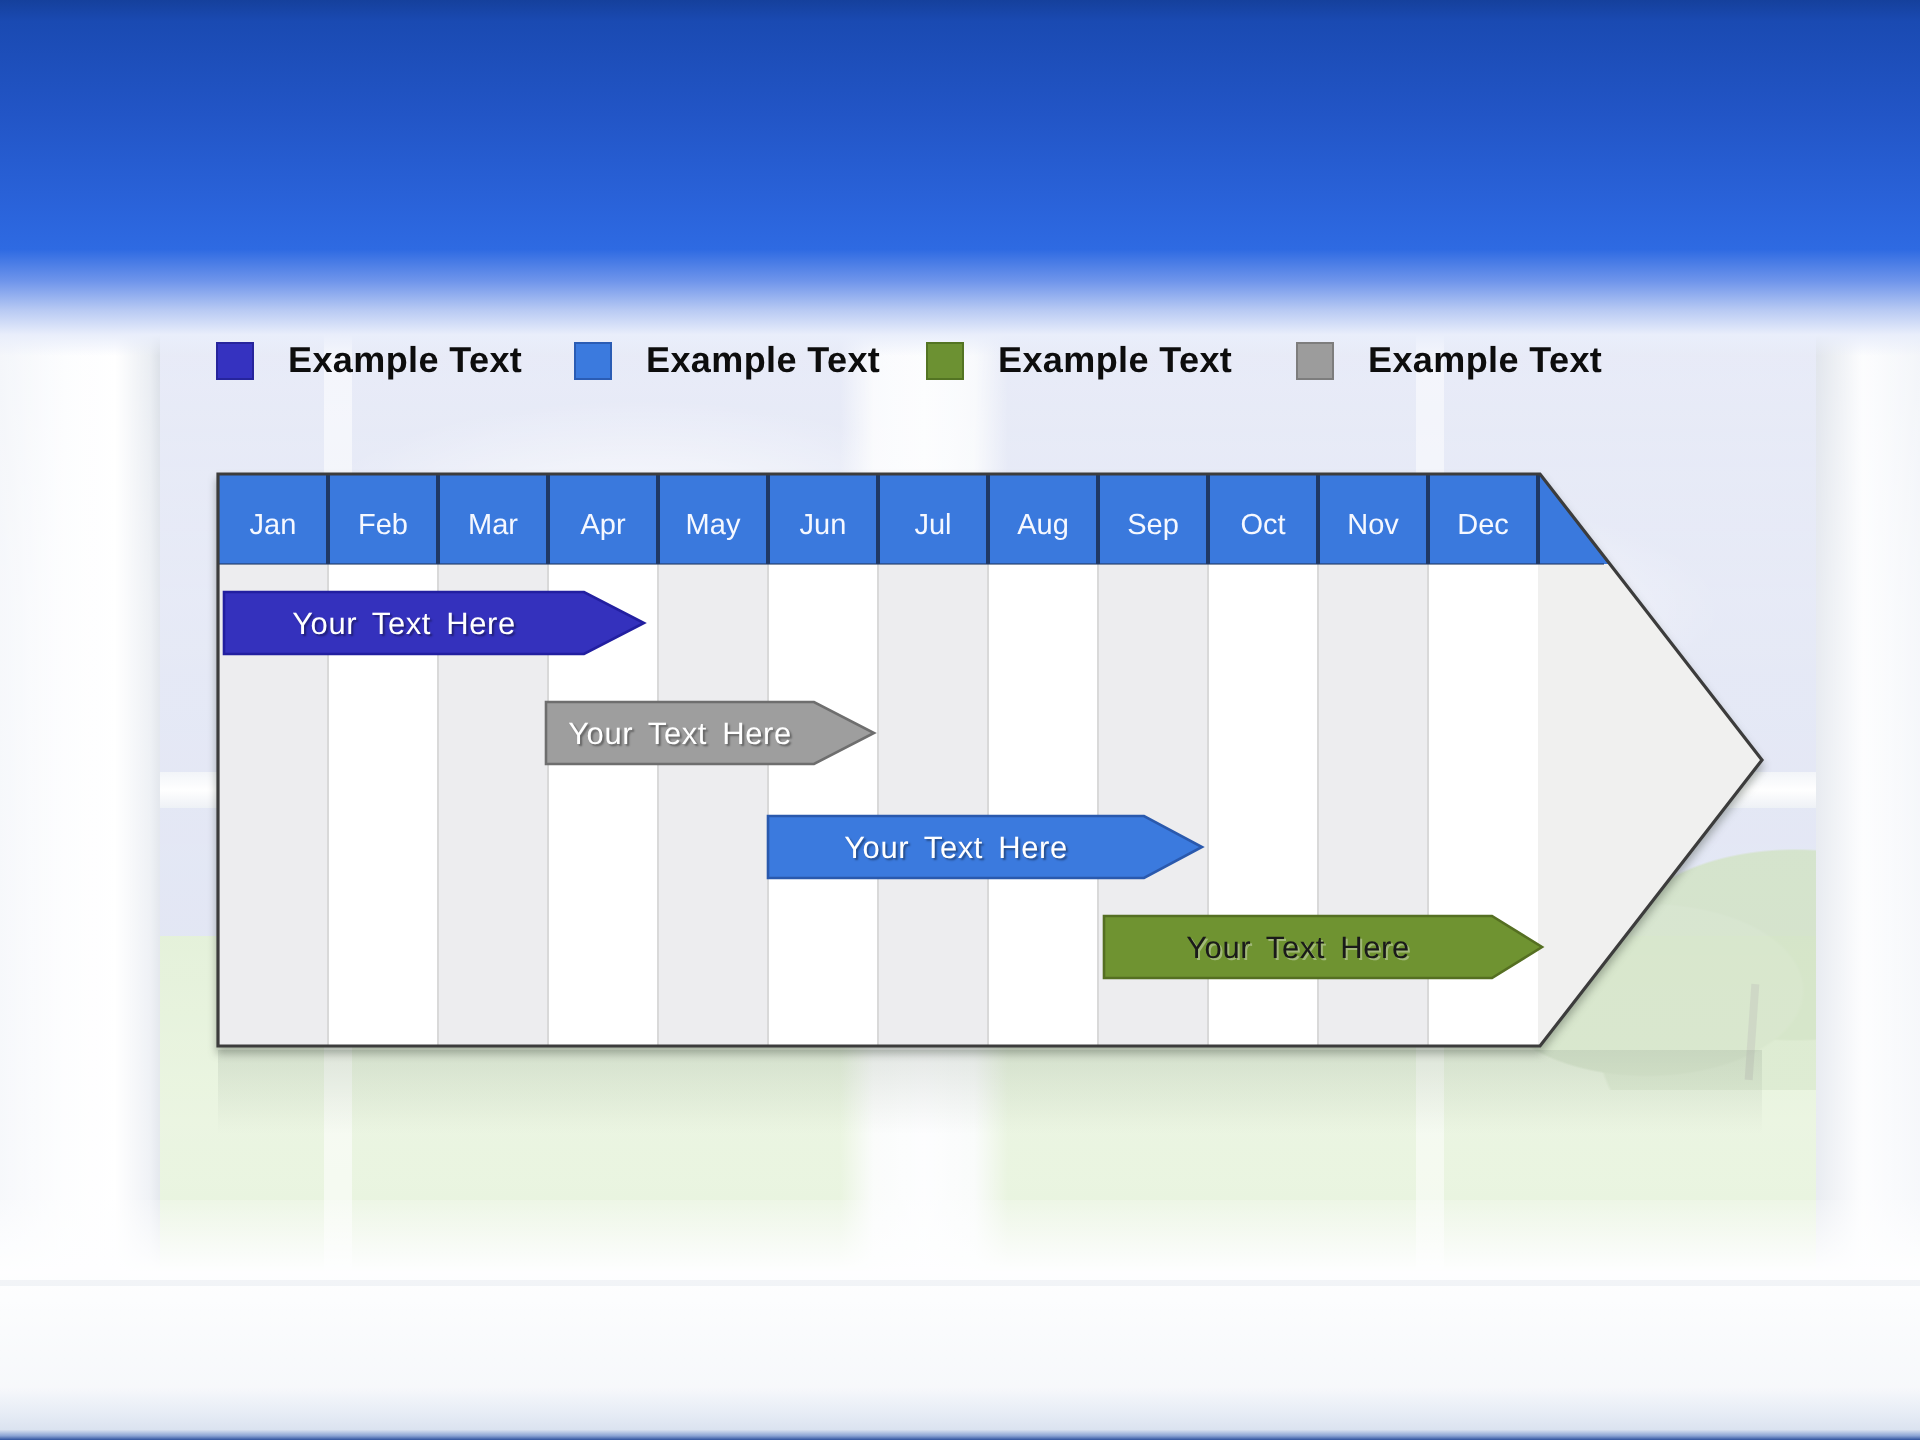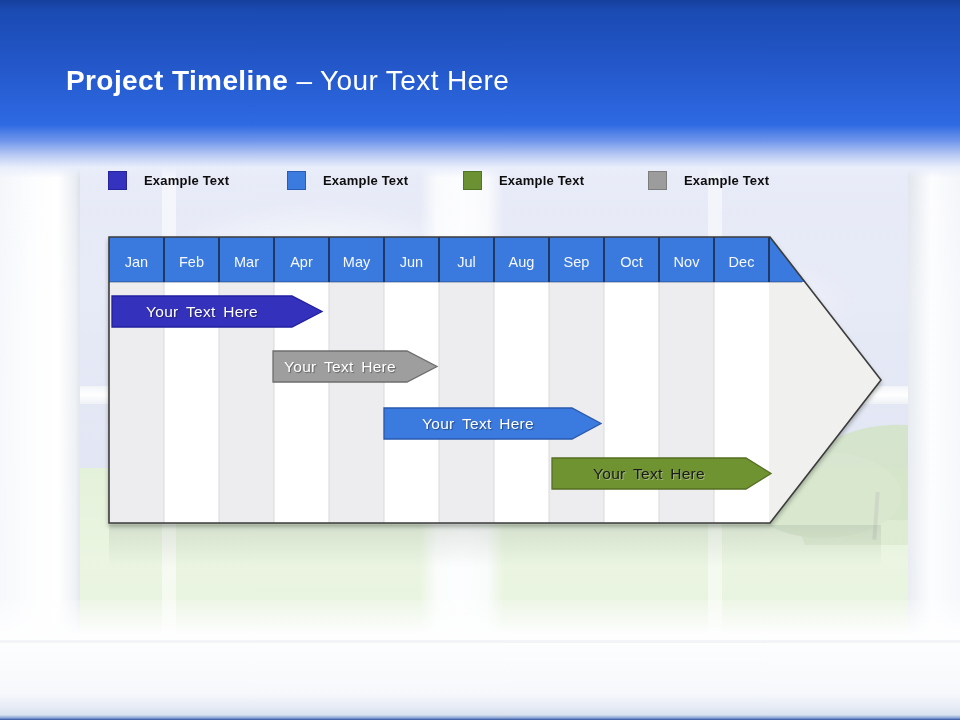--- a/index.html
+++ b/index.html
@@ -51,21 +51,21 @@
   
   .title{position:absolute;left:66px;top:62px;z-index:4;color:#ffffff;
        font-size:28px;line-height:38px;letter-spacing:.4px;white-space:nowrap;}
   .title .b{font-weight:bold;}
   .title .r{font-weight:normal;}
 
   
   .legend-item{position:absolute;top:170px;height:21px;z-index:4;display:flex;align-items:center;}
   .li1{left:108px;} .li2{left:287px;} .li3{left:463px;} .li4{left:648px;}
   .swatch{width:19px;height:19px;border:1px solid #666;box-sizing:border-box;flex:0 0 auto;}
-  .legend-label{margin-left:17px;font-size:13px;font-weight:bold;color:#0d0d0d;
+  .legend-label{margin-left:17px;font-size:18px;font-weight:bold;color:#0d0d0d;
        letter-spacing:.2px;white-space:nowrap;}
 
   
   svg.timeline{position:absolute;left:0;top:0;z-index:3;
        filter:drop-shadow(0 3px 2px rgba(55,65,55,.38));}
   .reflection{position:absolute;left:109px;top:525px;width:772px;height:42px;z-index:2;
        background:linear-gradient(180deg,rgba(140,155,140,.22),rgba(140,155,140,0));}
 </style>
 </head>
 <body>
@@ -87,21 +87,20 @@
     <div class="mullion-a"></div>
     <div class="mullion-b"></div>
     <div class="sill"></div>
     <div class="sill-edge"></div>
     <div class="wash"></div>
   </div>
 
   <div class="header-band"></div>
   <div class="footer-band"></div>
 
-  <div class="title"><span class="b">Project Timeline </span><span class="r">– Your Text Here</span></div>
 
   <div class="legend-item li1">
     <span class="swatch" style="background: rgb(53, 50, 192); border-color: rgb(38, 36, 156);"></span>
     <span class="legend-label">Example Text</span>
   </div>
   <div class="legend-item li2">
     <span class="swatch" style="background: rgb(59, 122, 222); border-color: rgb(42, 92, 180);"></span>
     <span class="legend-label">Example Text</span>
   </div>
   <div class="legend-item li3">

